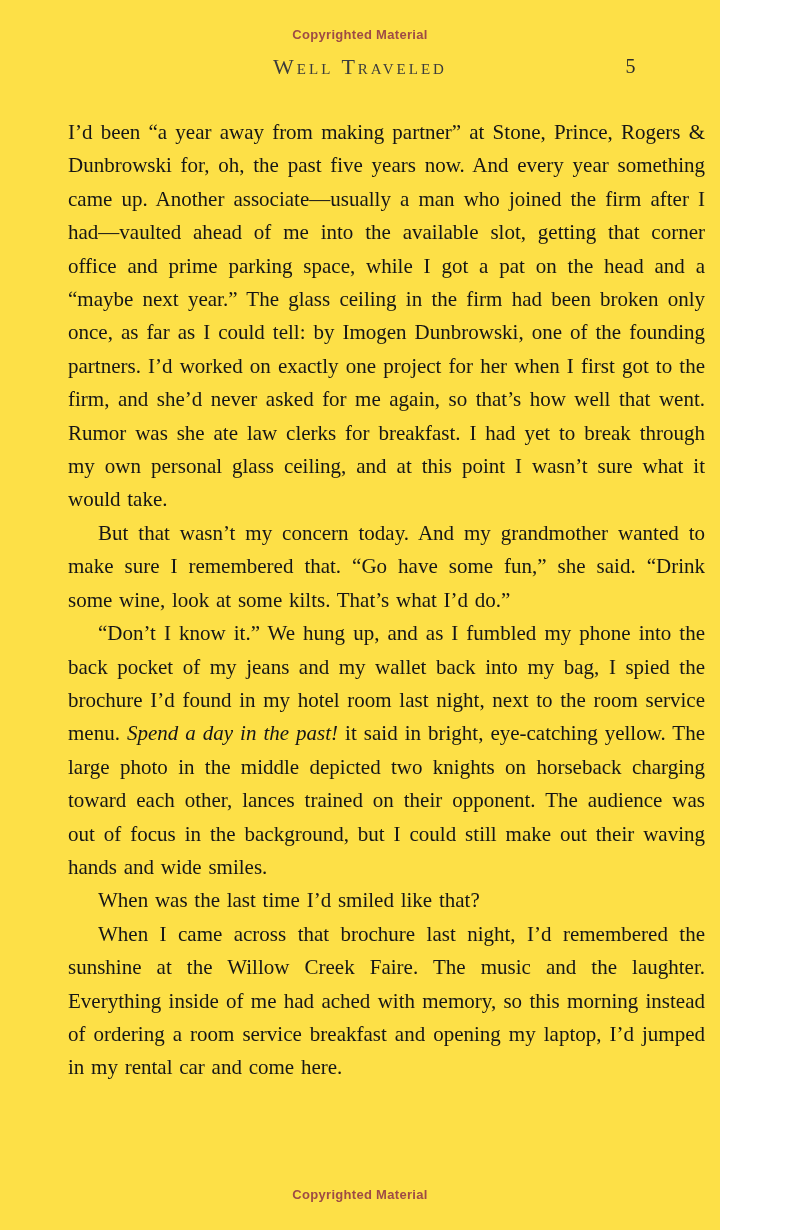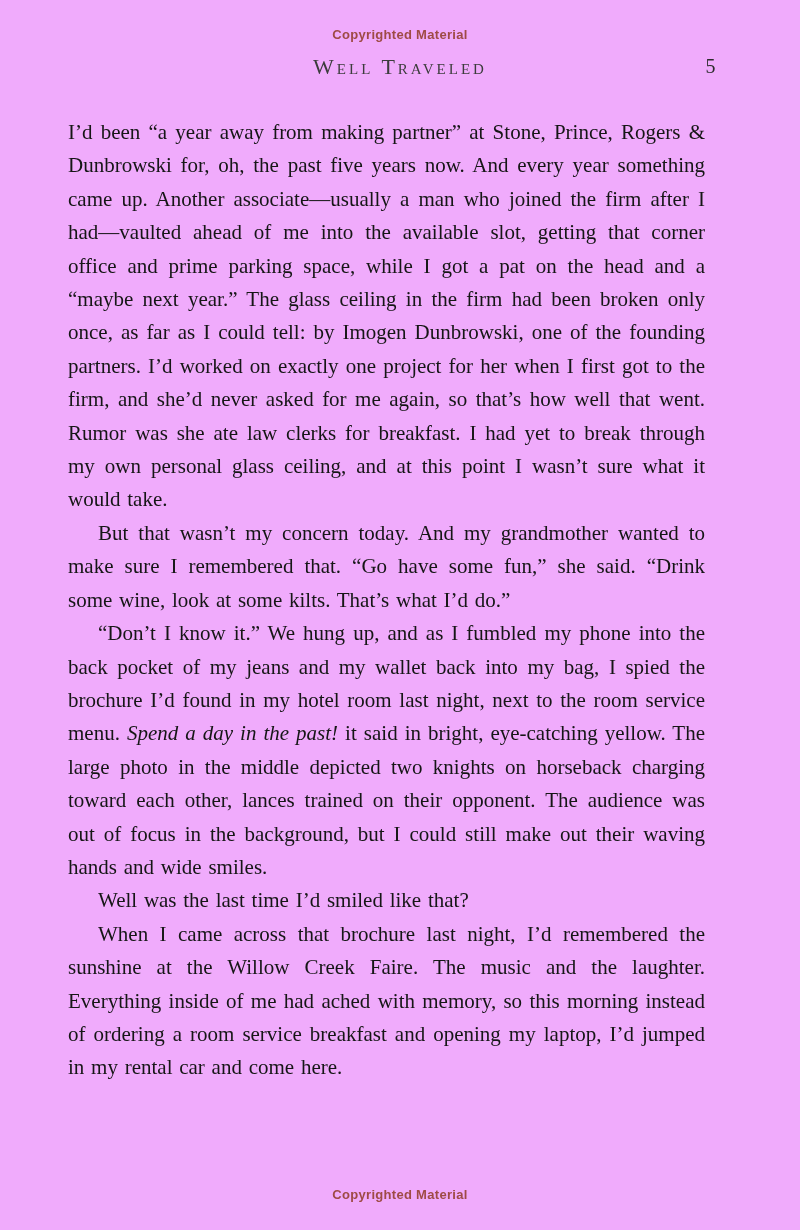--- a/index.html
+++ b/index.html
@@ -4,23 +4,23 @@
 <style>
   * { margin: 0; padding: 0; box-sizing: border-box; }
   html, body { background: #ffffff; }
   body {
     width: 800px;
     font-family: "Liberation Serif", serif;
     -webkit-font-smoothing: antialiased;
   }
   .page {
     position: relative;
-    width: 800px;
+    width: 720px;
     height: 1230px;
-    background: #f0abfc;
+    background: #fde047;
     overflow: hidden;
     padding-left: 37px;
   }
   .copyright {
     position: absolute;
     left: 0;
     width: 100%;
     text-align: center;
     font-family: "Liberation Sans", sans-serif;
     font-size: 13px;
@@ -76,19 +76,19 @@
 
   <div class="running-header">
     <div class="running-title">Well Traveled</div>
     <div class="page-number">5</div>
   </div>
 
   <div class="body-text">
     <p>I’d been “a year away from making partner” at Stone, Prince, Rogers &amp; Dunbrowski for, oh, the past five years now. And every year something came up. Another associate—usually a man who joined the firm after I had—vaulted ahead of me into the available slot, getting that corner office and prime parking space, while I got a pat on the head and a “maybe next year.” The glass ceiling in the firm had been broken only once, as far as I could tell: by Imogen Dunbrowski, one of the founding partners. I’d worked on exactly one project for her when I first got to the firm, and she’d never asked for me again, so that’s how well that went. Rumor was she ate law clerks for breakfast. I had yet to break through my own personal glass ceiling, and at this point I wasn’t sure what it would take.</p>
     <p class="indent">But that wasn’t my concern today. And my grandmother wanted to make sure I remembered that. “Go have some fun,” she said. “Drink some wine, look at some kilts. That’s what I’d do.”</p>
     <p class="indent"><span>“Don’t I know it.” We hung up, and as I fumbled my phone into the back pocket of my jeans and my wallet back into my bag, I spied the brochure I’d found in my hotel room last night, next to the room service menu. </span><span class="italic">Spend a day in the past!</span><span> it said in bright, eye-catching yellow. The large photo in the middle depicted two knights on horseback charging toward each other, lances trained on their opponent. The audience was out of focus in the background, but I could still make out their waving hands and wide smiles.</span></p>
-    <p class="indent">Well was the last time I’d smiled like that?</p>
+    <p class="indent">When was the last time I’d smiled like that?</p>
     <p class="indent">When I came across that brochure last night, I’d remembered the sunshine at the Willow Creek Faire. The music and the laughter. Everything inside of me had ached with memory, so this morning instead of ordering a room service breakfast and opening my laptop, I’d jumped in my rental car and come here.</p>
   </div>
 
   <div class="copyright bottom">Copyrighted Material</div>
 
 </div>
 
 </body></html>

